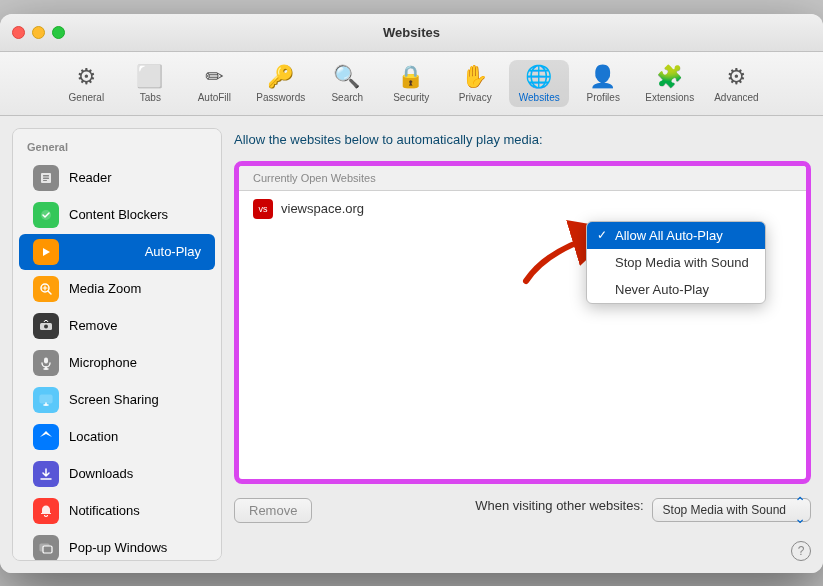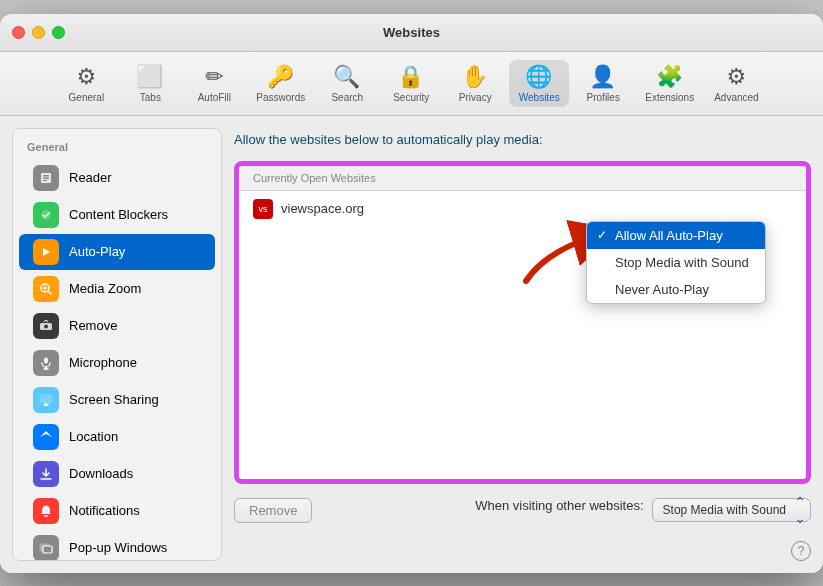--- a/index.html
+++ b/index.html
@@ -122,20 +122,21 @@
       display: flex;
       align-items: center;
       padding: 5px 14px;
       cursor: pointer;
       border-radius: 6px;
       margin: 1px 6px;
       gap: 10px;
     }
     .sidebar-item.active {
       background: #0066cc;
+      justify-content: space-between;
     }
     .sidebar-item.active .sidebar-item-label {
       color: white;
     }
     .sidebar-item-icon {
       width: 26px;
       height: 26px;
       border-radius: 6px;
       display: flex;
       align-items: center;

